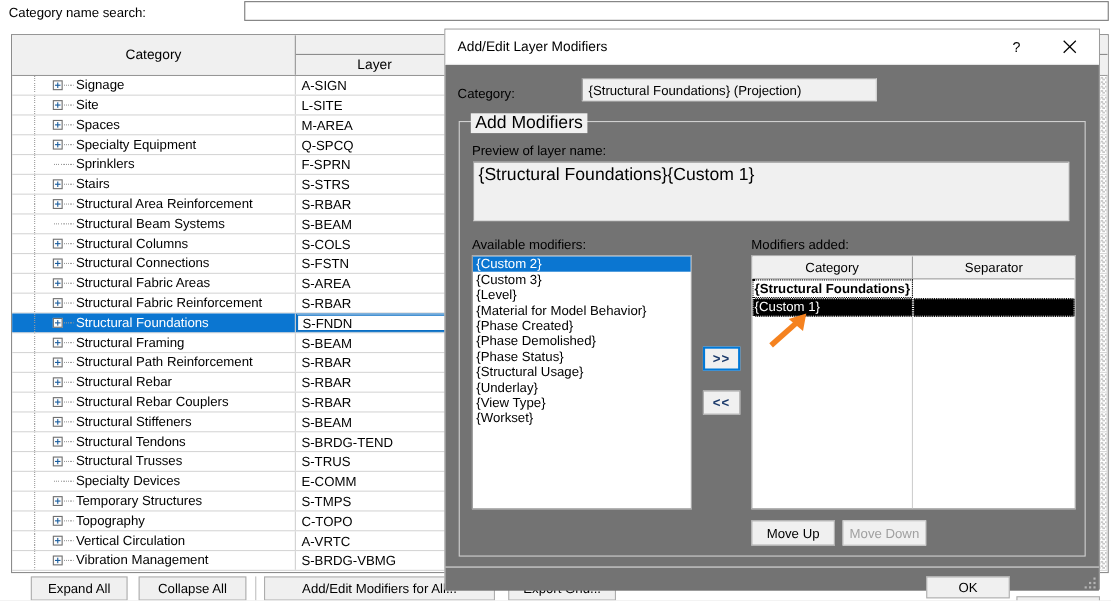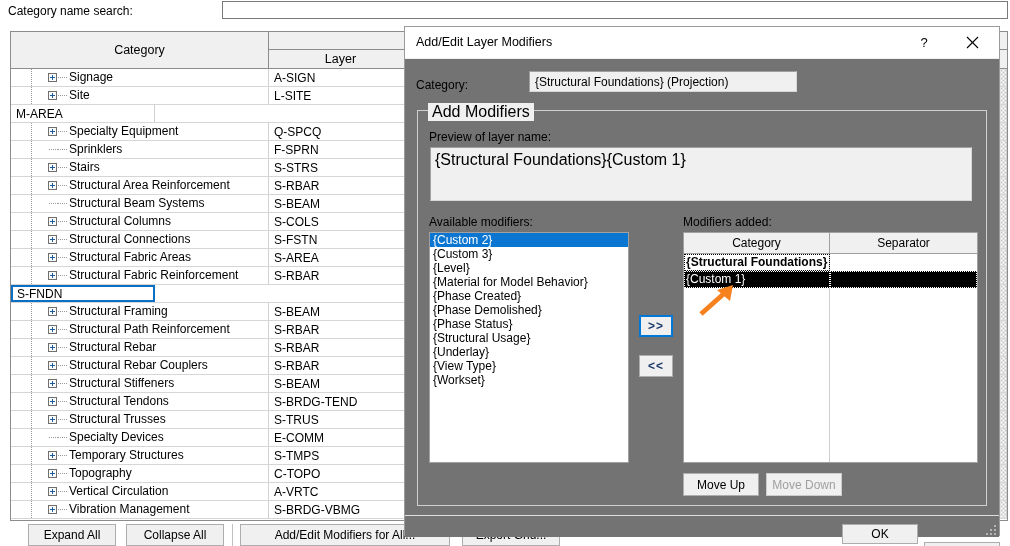--- a/index.html
+++ b/index.html
@@ -237,20 +237,26 @@
               <div class="tree-guide"></div>
               <div class="expander"></div>
               <div class="dash-link"></div>
               <div class="cat-text">Site</div>
             </div>
             <div class="cell-layer">L-SITE</div>
             <div class="cell-rest"></div>
             <div class="cell-rest2"></div>
           </div>
           <div class="grid-row">
+            <div class="cell-cat">
+              <div class="tree-guide"></div>
+              <div class="expander"></div>
+              <div class="dash-link"></div>
+              <div class="cat-text">Spaces</div>
+            </div>
             <div class="cell-layer">M-AREA</div>
             <div class="cell-rest"></div>
             <div class="cell-rest2"></div>
           </div>
           <div class="grid-row">
             <div class="cell-cat">
               <div class="tree-guide"></div>
               <div class="expander"></div>
               <div class="dash-link"></div>
               <div class="cat-text">Specialty Equipment</div>
@@ -341,20 +347,26 @@
               <div class="tree-guide"></div>
               <div class="expander"></div>
               <div class="dash-link"></div>
               <div class="cat-text">Structural Fabric Reinforcement</div>
             </div>
             <div class="cell-layer">S-RBAR</div>
             <div class="cell-rest"></div>
             <div class="cell-rest2"></div>
           </div>
           <div class="grid-row row-selected">
+            <div class="cell-cat">
+              <div class="tree-guide"></div>
+              <div class="expander"></div>
+              <div class="dash-link"></div>
+              <div class="cat-text">Structural Foundations</div>
+            </div>
             <div class="cell-layer">S-FNDN</div>
             <div class="cell-rest"></div>
             <div class="cell-rest2"></div>
           </div>
           <div class="grid-row">
             <div class="cell-cat">
               <div class="tree-guide"></div>
               <div class="expander"></div>
               <div class="dash-link"></div>
               <div class="cat-text">Structural Framing</div>

